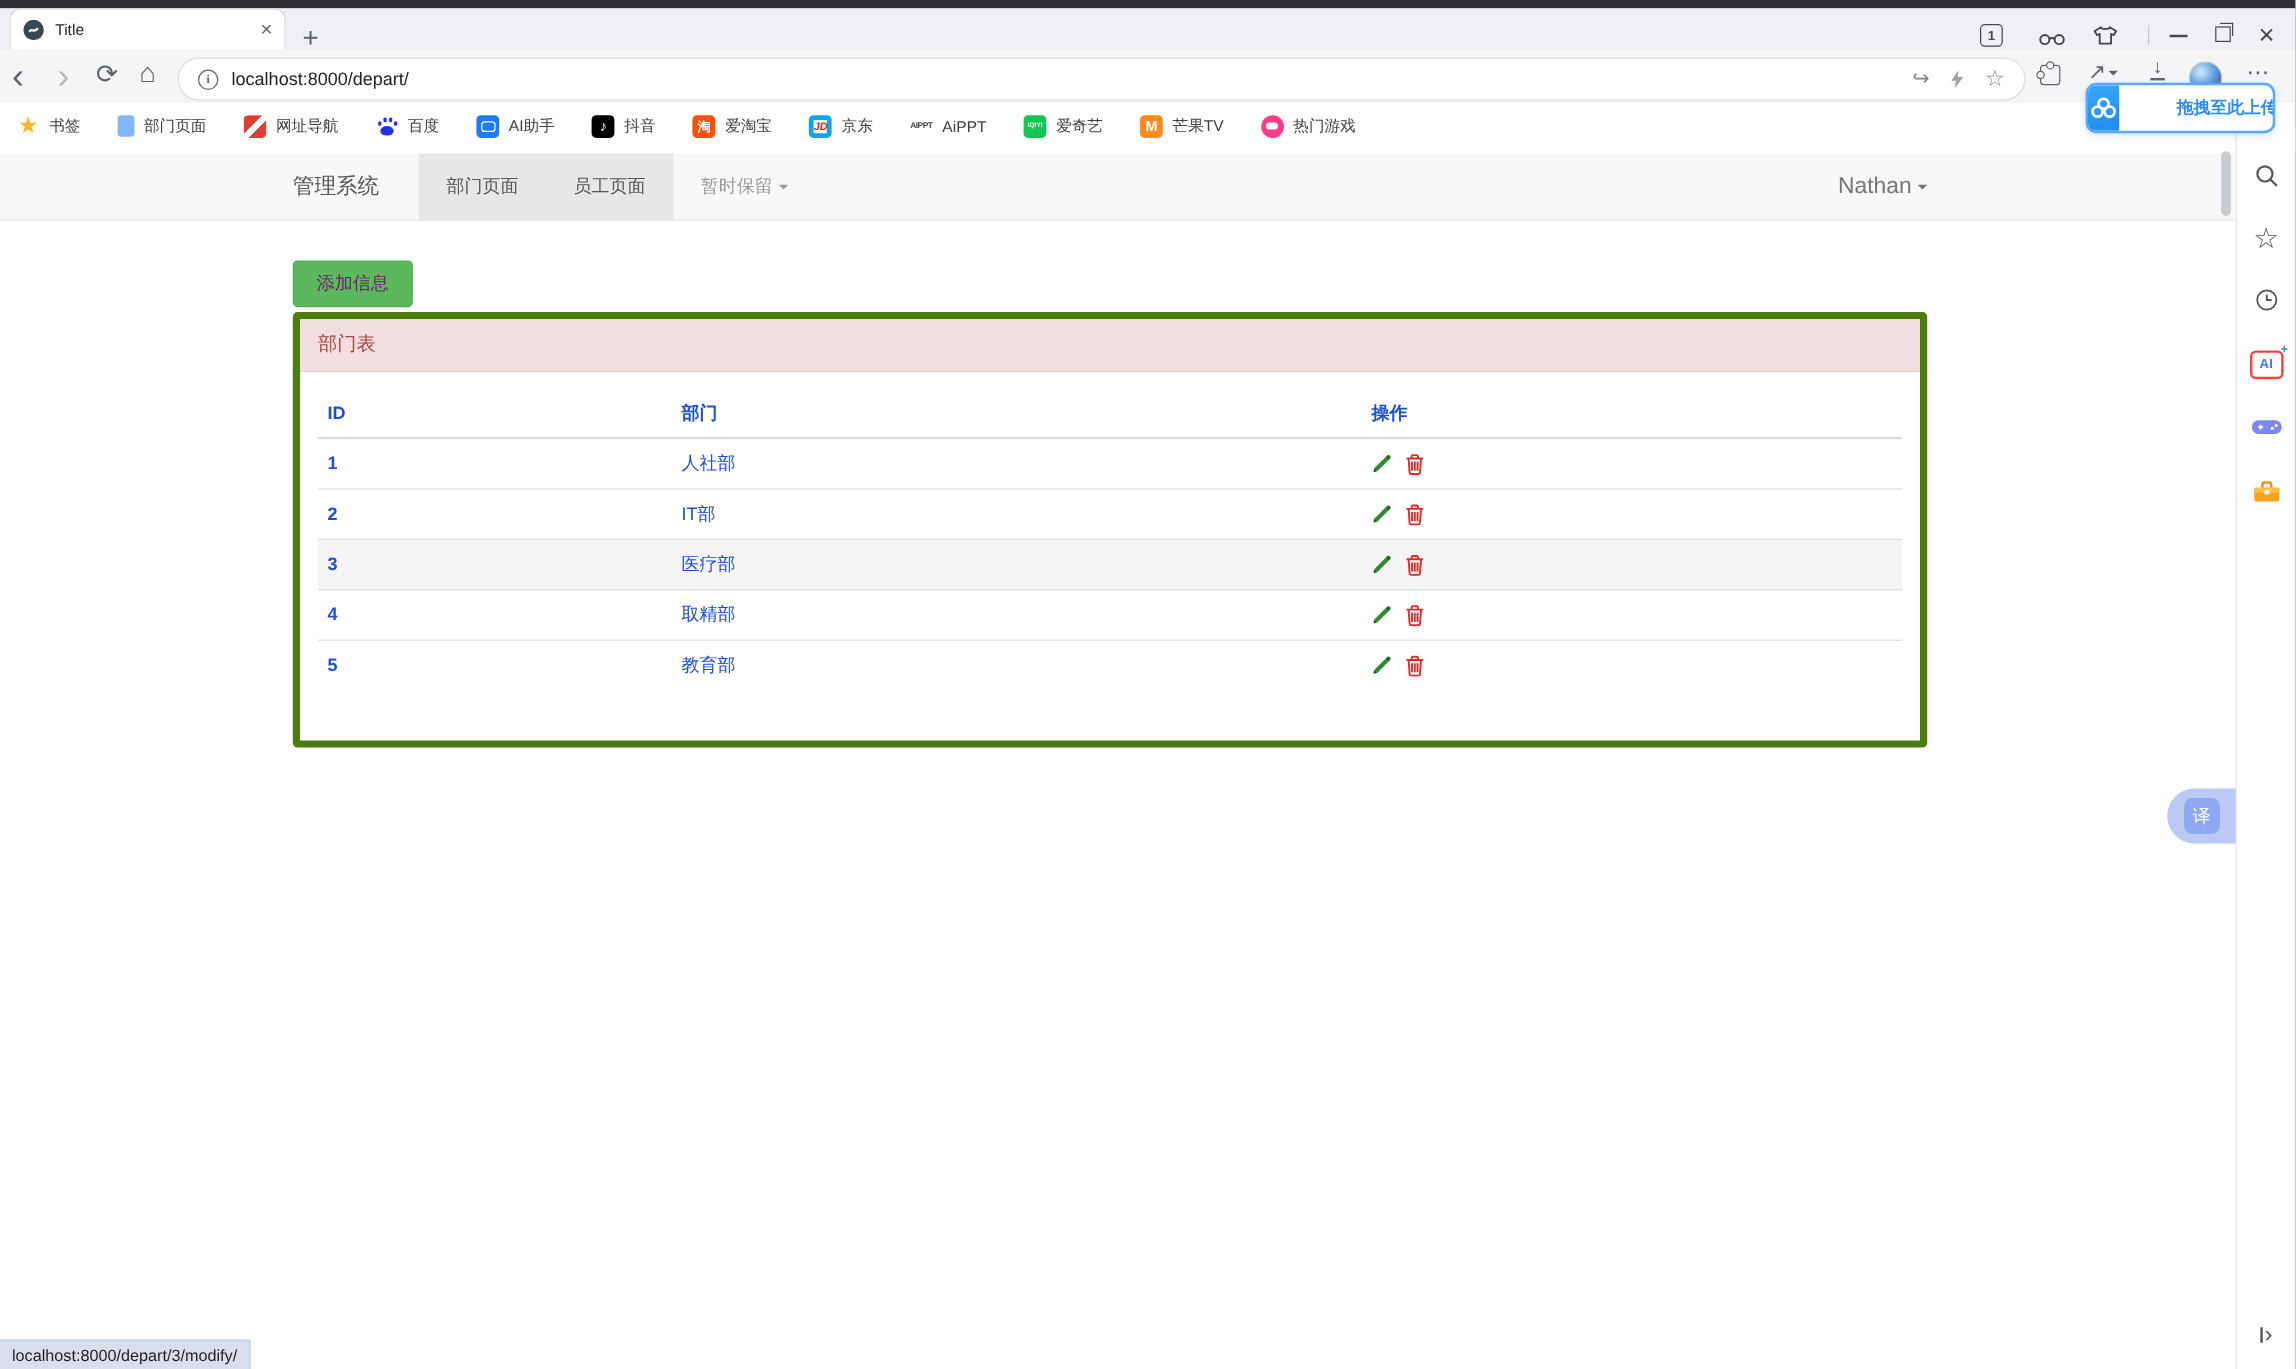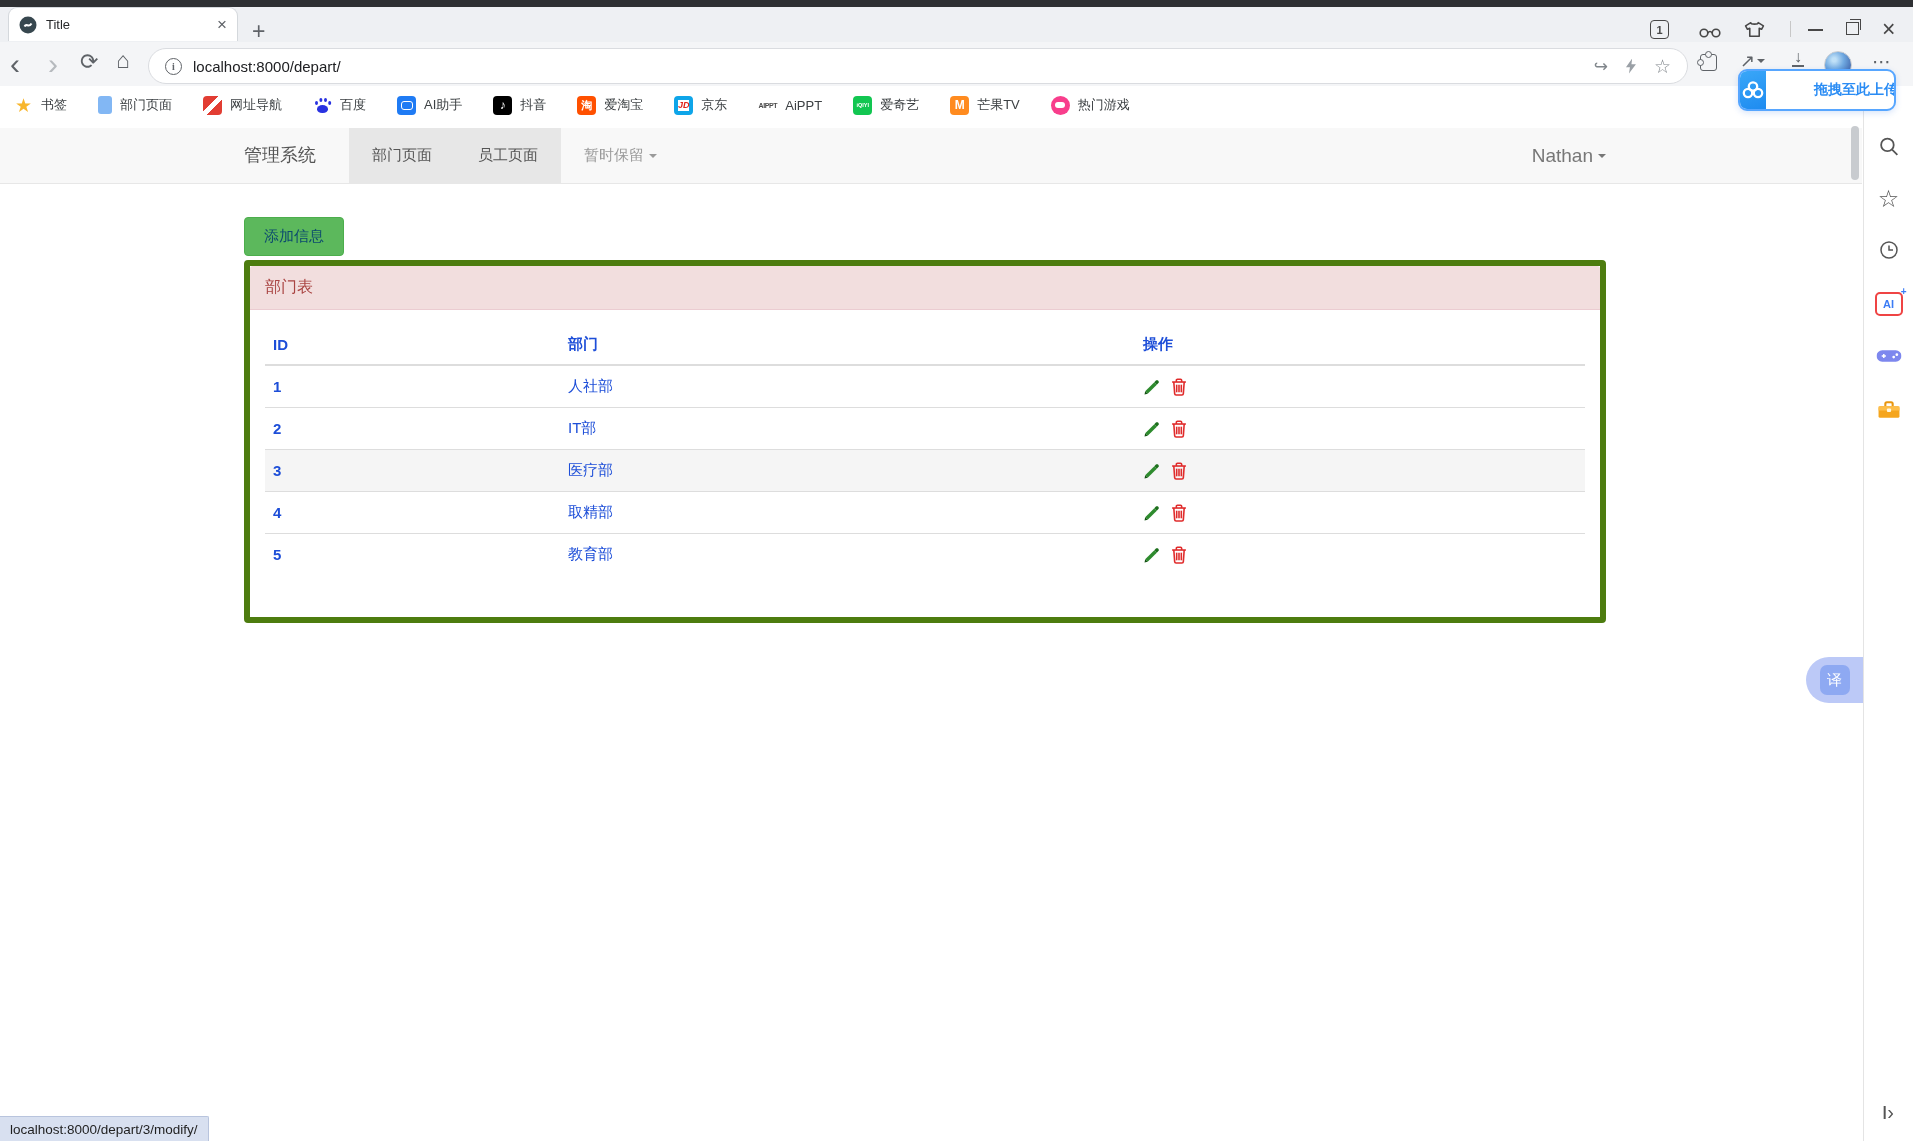--- a/index.html
+++ b/index.html
@@ -106,21 +106,21 @@
   .navtabs{position:absolute;left:105px;top:0;height:100%;display:flex;}
   .navtab{height:100%;display:flex;align-items:center;padding:0 23px;font-size:15px;color:#555;cursor:pointer;}
   .navtab.active{background:#e7e7e7;}
   .navtab.muted{color:#9a9a9a;}
   .userbox{position:absolute;right:0;top:0;height:100%;display:flex;align-items:center;
            font-size:19px;color:#777;cursor:pointer;}
   .crt{display:inline-block;width:0;height:0;border-left:4px solid transparent;
        border-right:4px solid transparent;border-top:4px solid currentColor;margin-left:5px;vertical-align:middle;}
 
   .btn-add{position:absolute;left:244px;top:217px;width:100px;height:39px;background:#5cb85c;
-           border:1px solid #4cae4c;border-radius:4px;color:#0c4a6e;font-size:15px;
+           border:1px solid #4cae4c;border-radius:4px;color:#701a75;font-size:15px;
            display:flex;align-items:center;justify-content:center;cursor:pointer;box-sizing:border-box;}
 
   .panel{position:absolute;left:244px;top:260px;width:1362px;background:#fff;
          border:6px solid #4d7c0f;border-radius:4px;box-sizing:border-box;}
   .panel-heading{background:#f2dede;color:#a94442;border-bottom:1px solid #ebccd1;
                  padding:11px 15px;font-size:16px;border-radius:3px 3px 0 0;}
   .panel-body{padding:15px 15px 42px 15px;}
   table.dept{width:100%;border-collapse:collapse;font-size:15px;color:#1d4ed8;}
   table.dept th{text-align:left;padding:10px 8px;border-bottom:2px solid #ddd;font-weight:bold;}
   table.dept td{padding:11px 8px;border-top:1px solid #ddd;}

